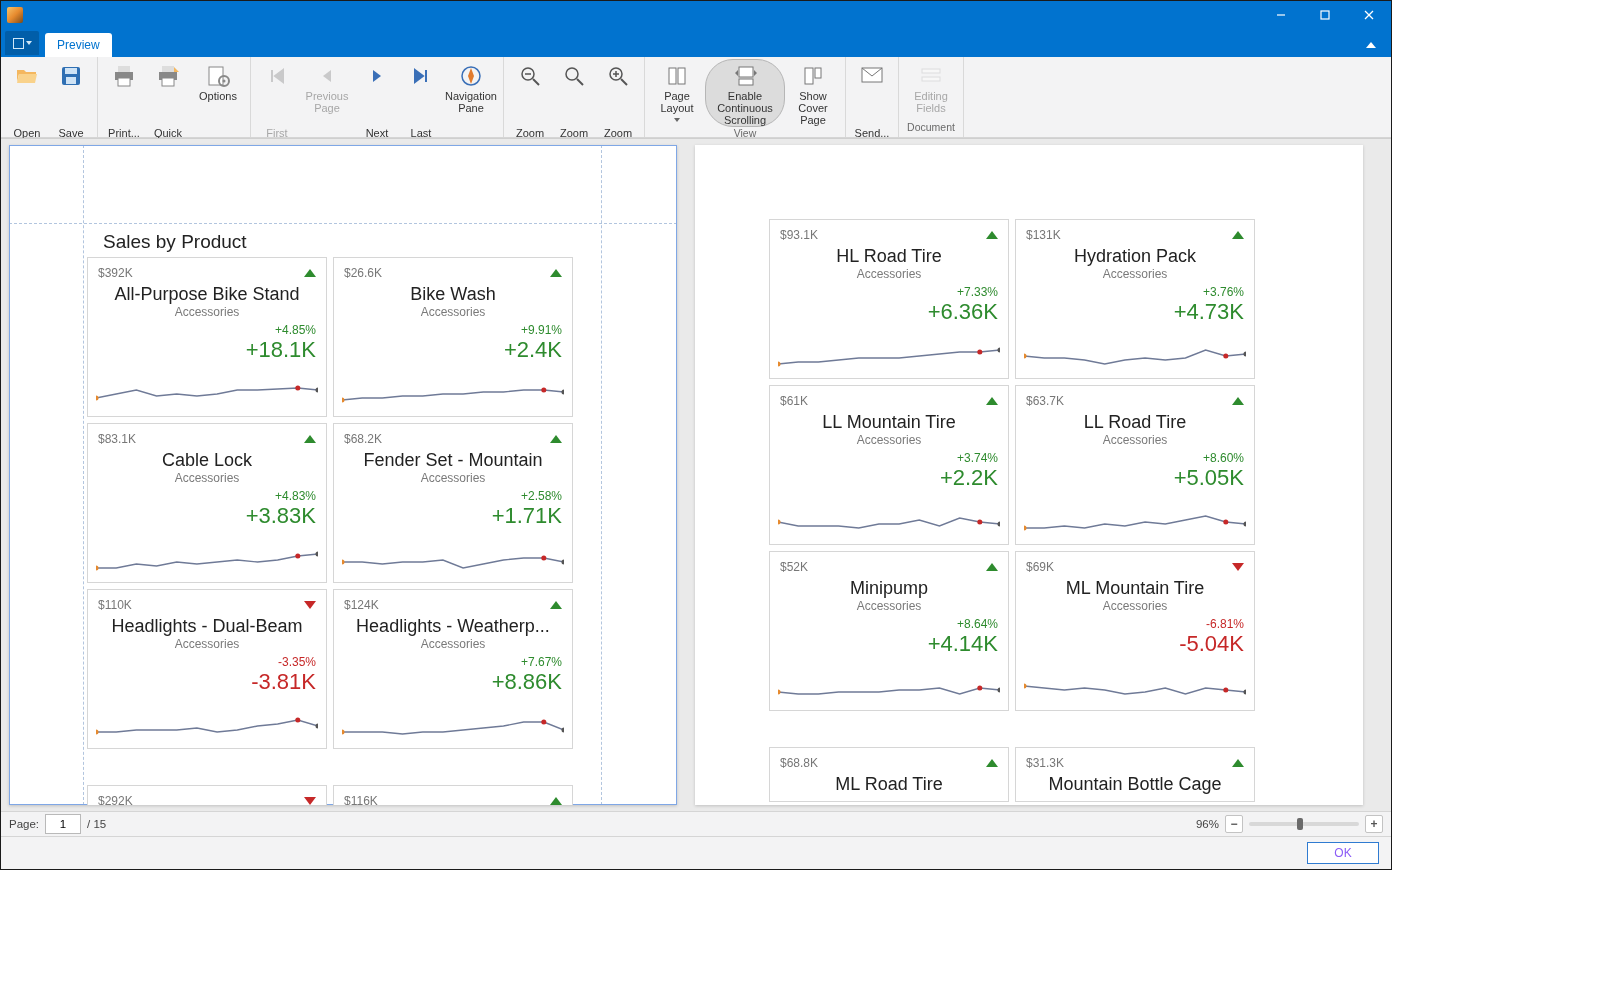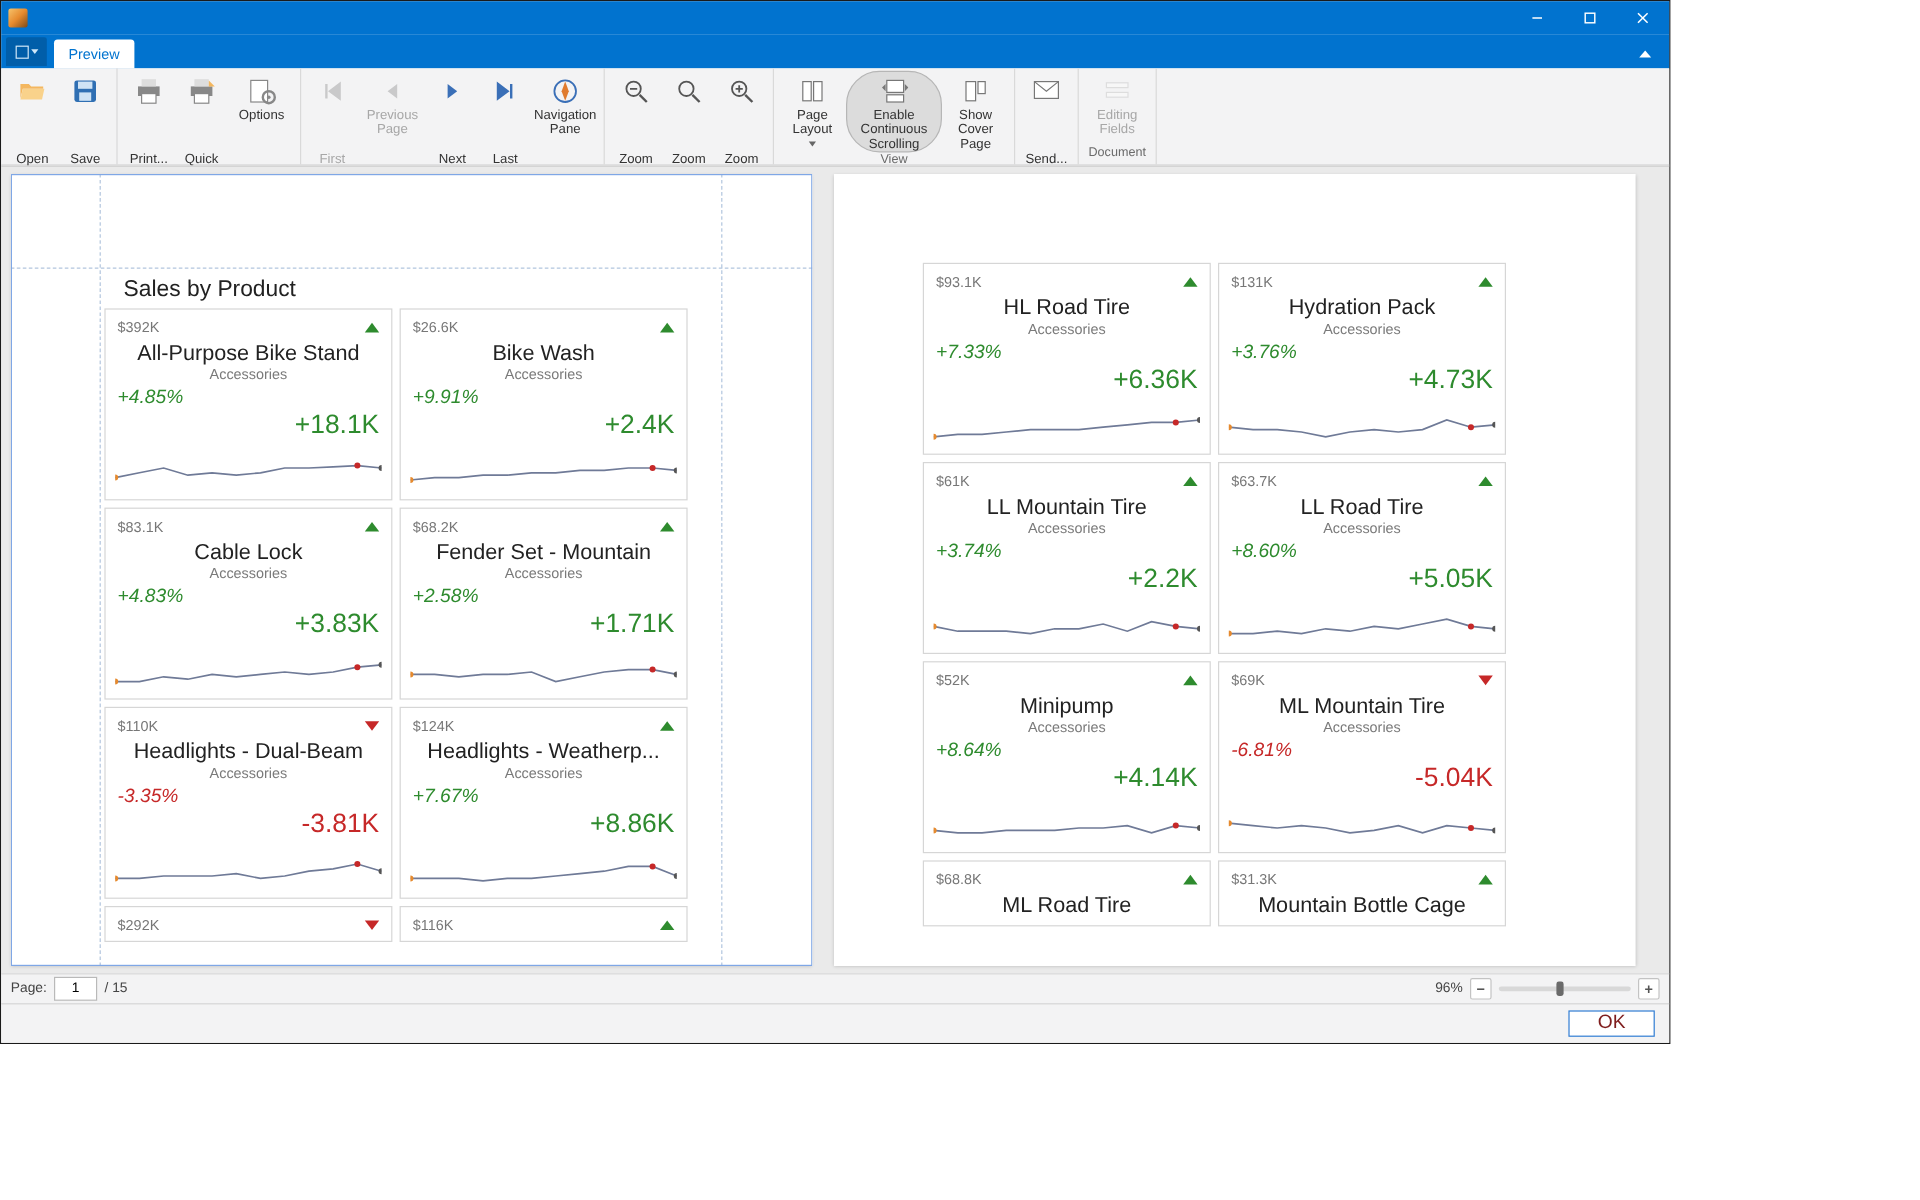--- a/index.html
+++ b/index.html
@@ -104,42 +104,42 @@
   width: 240px; height: 160px; border:1px solid #d6d6d6; background:#fff;
   padding: 8px 10px 4px 10px; box-sizing: border-box; position:relative;
 }
 .card .top { display:flex; justify-content:space-between; align-items:center; }
 .card .total { font-size: 12px; color:#777; }
 .card .tri { width:0;height:0;border-left:6px solid transparent;border-right:6px solid transparent; }
 .card .tri.up { border-bottom:8px solid #2e8b2e; }
 .card .tri.down { border-top:8px solid #c62828; }
 .card .name { text-align:center; font-size:18px; color:#222; margin-top:4px; white-space:nowrap; overflow:hidden; text-overflow:ellipsis;}
 .card .cat { text-align:center; font-size:12px; color:#7a7a7a; }
-.card .pct { font-size:16px; margin-top:4px;font-style:italic;}
+.card .pct { text-align:right; font-size:12px; margin-top:4px;}
 .card .delta { text-align:right; font-size:22px; font-weight:400; }
 .card .pos { color:#2e8b2e; }
 .card .neg { color:#c62828; }
 .card svg.spark { position:absolute; left:8px; right:8px; bottom:6px; width: calc(100% - 16px); height: 34px; }
-.card.short { height: auto; padding-bottom: 6px; }
+.card.short { height: auto; padding-bottom: 6px; margin-top: 30px; }
 
 .statusbar {
   height: 24px; background:#f3f3f4; border-top:1px solid #d5d5d5;
   display:flex; align-items:center; padding:0 8px; gap:6px; font-size:11.5px; color:#444;
 }
 .statusbar .page-input { width:30px; height:16px; border:1px solid #b9b9b9; text-align:center; font-size:11.5px; }
 .statusbar .spacer { flex:1; }
 .slider { width:110px; height:4px; background:#d8d8d8; position:relative; border-radius:2px;}
 .slider .thumb { position:absolute; top:-4px; width:6px; height:12px; background:#6a6a6a; border-radius:2px; }
 .pm-btn { width:16px; height:16px; border:1px solid #c3c3c3; background:#fff; border-radius:2px; display:flex; align-items:center; justify-content:center; cursor:pointer; font-weight:bold; color:#555; font-size:12px; line-height:1; }
 
 .footer {
   height: 32px; background:#f3f3f4; border-top:1px solid #d5d5d5;
   display:flex; align-items:center; justify-content:flex-end; padding-right:12px;
 }
-.ok-btn { width:72px; height:22px; border:1px solid #2f7bd1; background:#fff; color:#7f1d1d; font-size:16px; cursor:pointer; }
+.ok-btn { width:72px; height:22px; border:1px solid #2f7bd1; background:#fff; color:#8b5cf6; font-size:12px; cursor:pointer; }
 
 svg .line { fill:none; stroke:#6f7a97; stroke-width:1.4; }
 svg .dot { fill:#e68a2e; }
 svg .dot.red { fill:#c62828; }
 svg .dot.grey { fill:#555; }
 </style>
 </head>
 <body>
 
 <div class="window">

